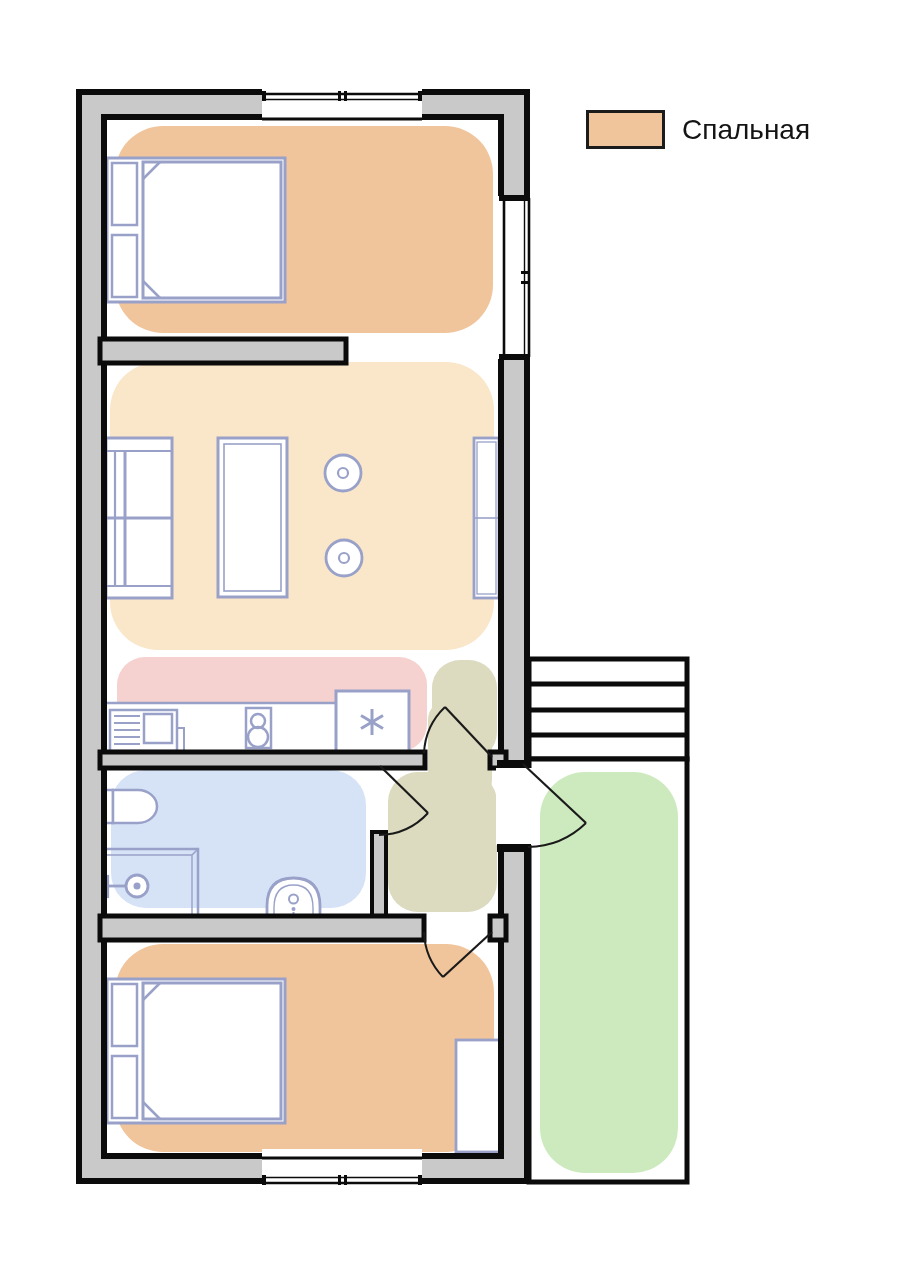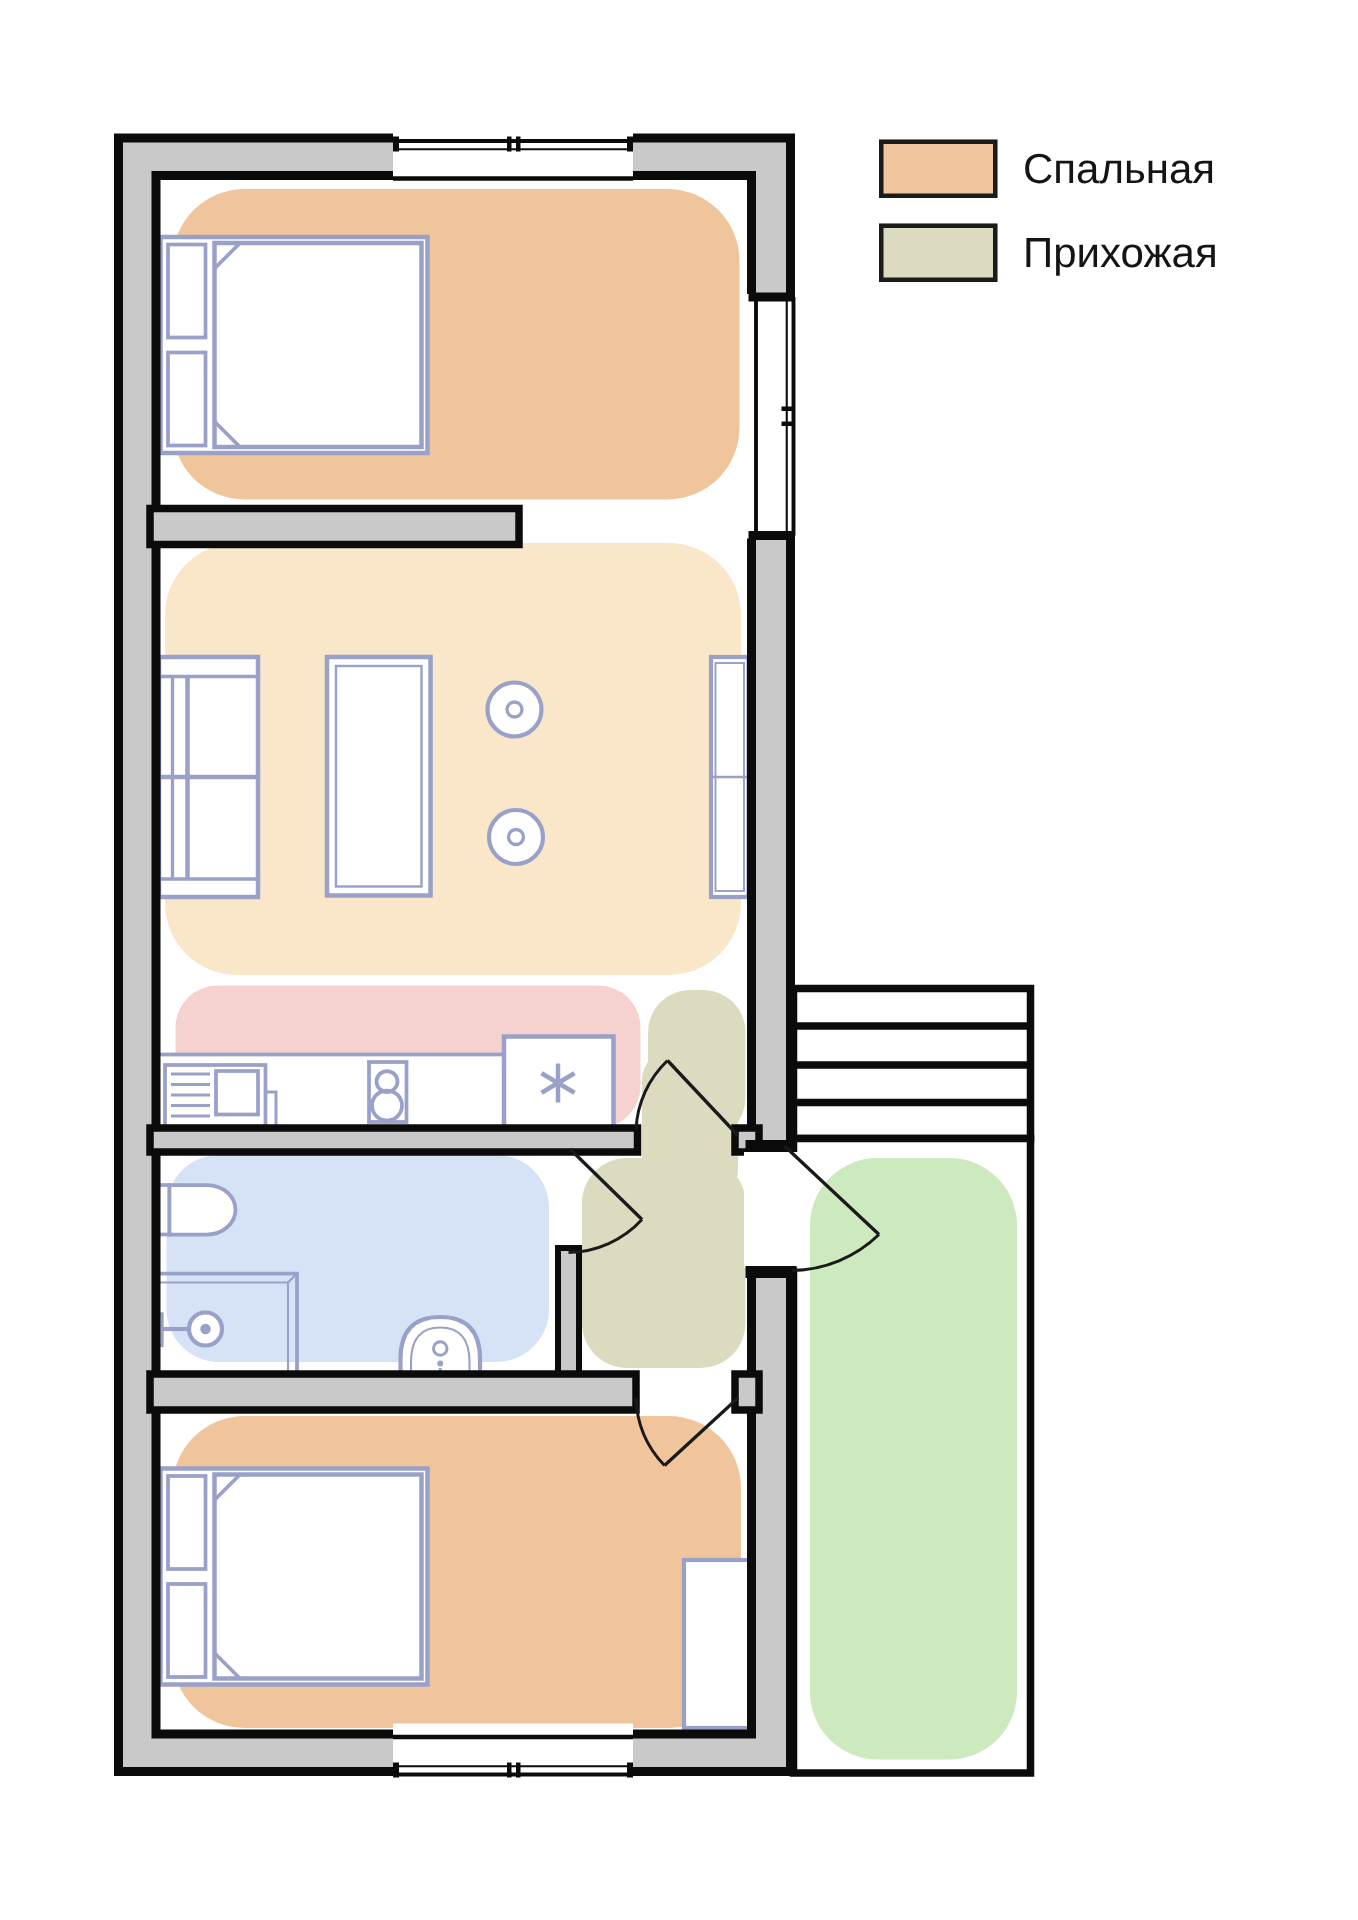--- a/index.html
+++ b/index.html
@@ -13,21 +13,21 @@
   .blackline{stroke:var(--wall_line);fill:none;}
   .cap{fill:var(--wall_line);stroke:none;}
   .door{stroke:var(--door_line);fill:none;}
 
   
   .furn{stroke:var(--furniture_line);fill:#ffffff;stroke-linejoin:miter;}
   .furn-line{stroke:var(--furniture_line);fill:none;}
   .furn-dot{fill:var(--furniture_line);stroke:none;}
 
   
-  .legend{position:absolute;left:586px;top:93px;display:flex;flex-direction:column;gap:17px;}
+  .legend{position:absolute;left:586px;top:110px;display:flex;flex-direction:column;gap:17px;}
   .legend-row{display:flex;align-items:center;height:39px;}
   .swatch{width:73px;height:33px;border:3px solid #1b1b1b;flex:none;}
   .legend-label{margin-left:17px;font-size:28px;color:#141414;line-height:1;white-space:nowrap;}
 </style>
 </head>
 <body>
 
 <div id="stage">
 
   <svg id="plan-svg" width="905" height="1280" viewBox="0 0 905 1280">
@@ -230,18 +230,14 @@
       <line x1="523" y1="764" x2="586" y2="823" class="door" stroke-width="2.2"></line>
       <path d="M586,823 A85 85 0 0 1 528,847" class="door" stroke-width="2"></path>
     </g>
   </svg>
 
   <div class="legend">
     <div class="legend-row">
       <div class="swatch" style="background: rgb(241, 197, 156);"></div>
       <span class="legend-label">Спальная</span>
     </div>
-    <div class="legend-row">
-      <div class="swatch" style="background: rgb(220, 218, 191);"></div>
-      <span class="legend-label">Прихожая</span>
-    </div>
   </div>
 </div>
 
 </body></html>

